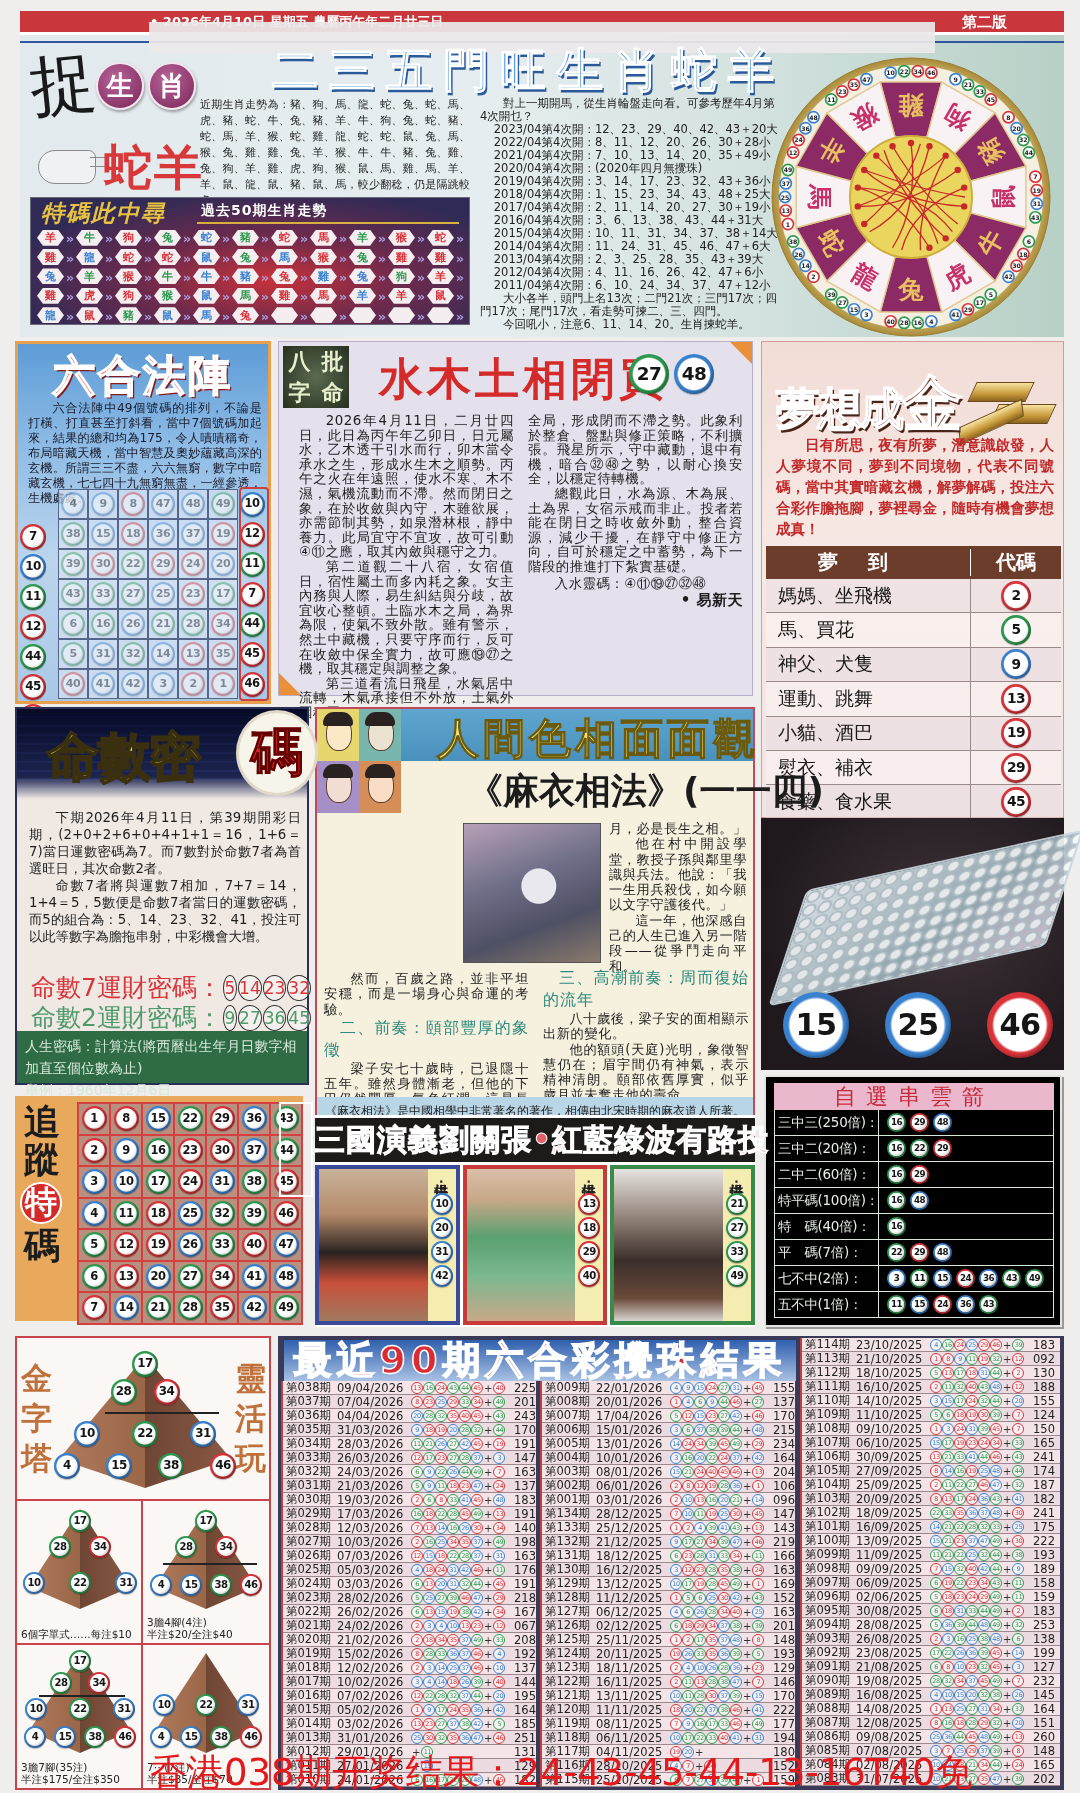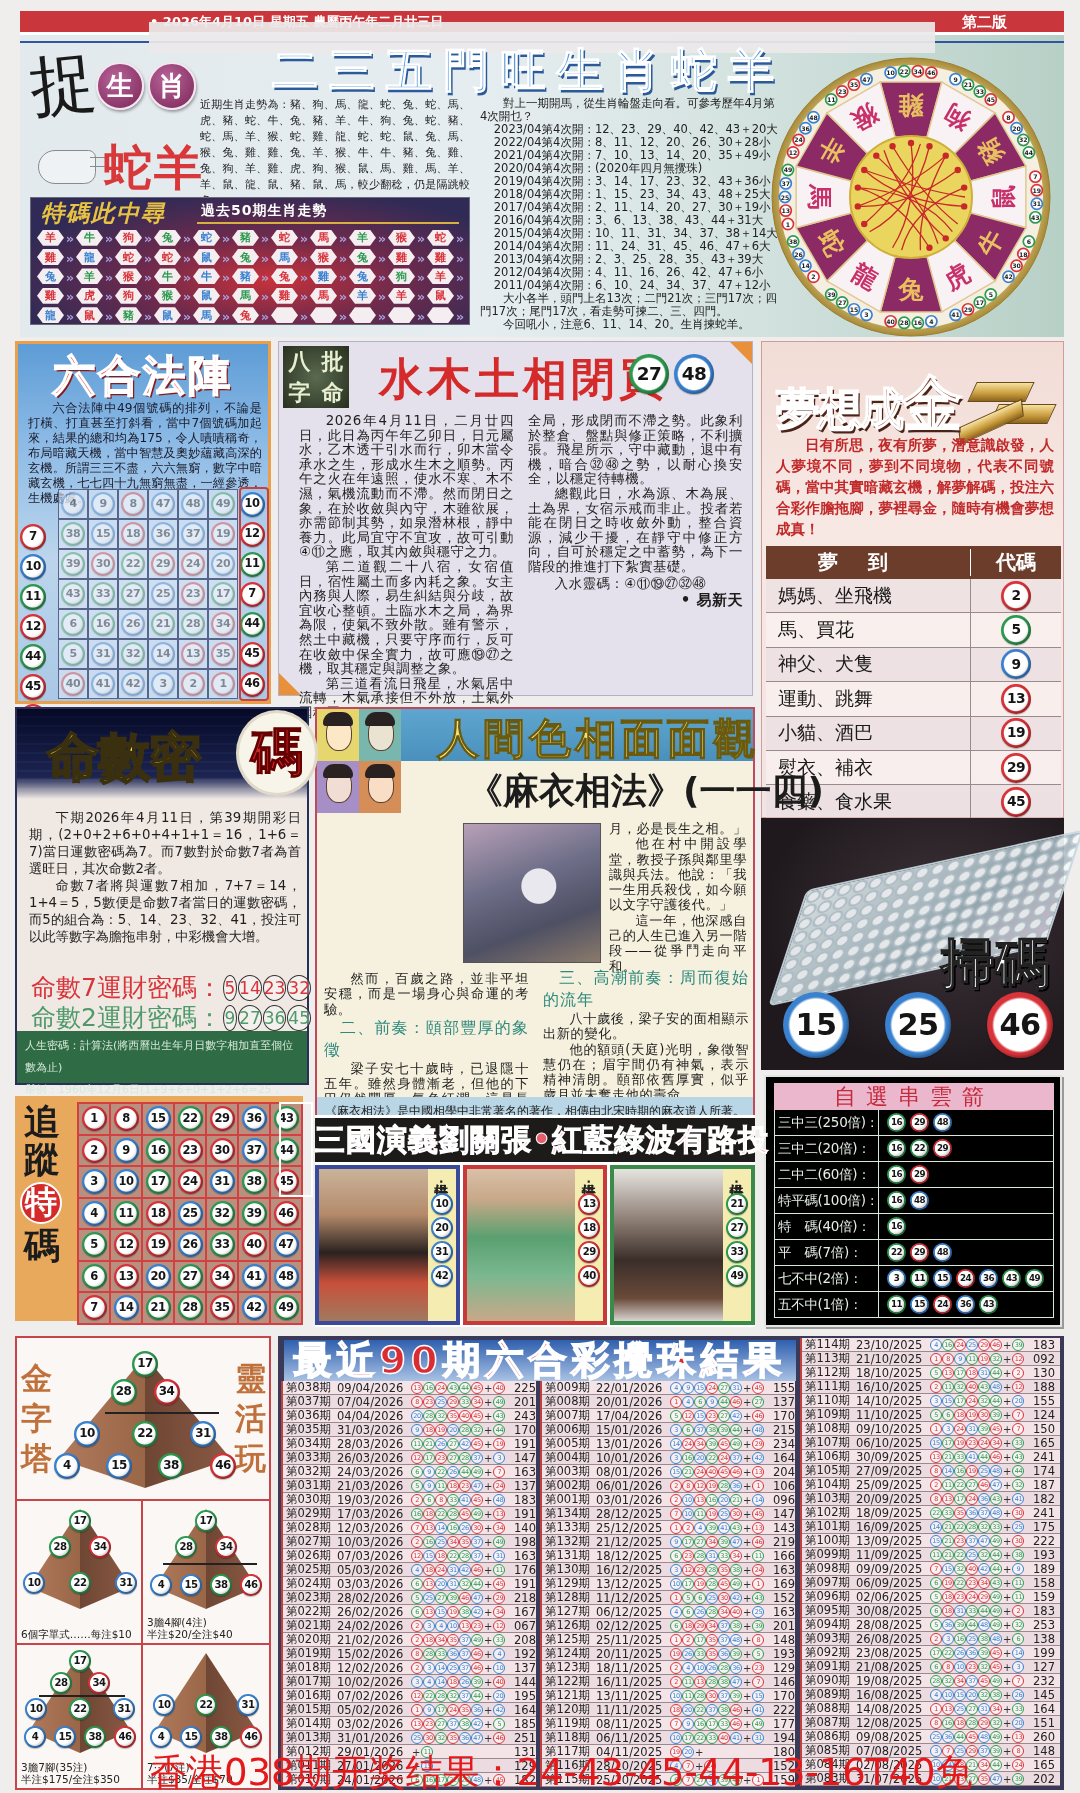--- a/index.html
+++ b/index.html
@@ -75,21 +75,21 @@
 .dt-code{flex:1;display:flex;justify-content:center}
 
 .fate{left:15px;top:707px;width:294px;height:378px;border:2px solid #2a2f55;background:#efe8e3}
 .fate-banner{left:0;top:0;width:290px;height:90px;background:repeating-linear-gradient(180deg,#2a3466 0 7px,#34407a 7px 9px),linear-gradient(#243060,#d8dce8);background-blend-mode:multiply}
 .fate-banner::after{content:"";position:absolute;left:0;right:0;bottom:0;height:22px;background:linear-gradient(180deg,rgba(239,232,227,0),#efe8e3)}
 .fate-title{left:30px;top:14px;font-size:52px;font-weight:bold;color:#f1e94a;-webkit-text-stroke:2px #3a3010;letter-spacing:-1px;z-index:2}
 .fate-seal{left:222px;top:4px;width:76px;height:80px;border-radius:50%;background:#f7f4ea;display:flex;align-items:center;justify-content:center;font-size:52px;font-weight:bold;color:#d42a2a;-webkit-text-stroke:1px #600;z-index:2;box-shadow:0 0 0 3px #e0d8c8}
 .fate-text{left:12px;top:100px;width:272px;font-size:13.3px;line-height:17px;color:#1e1e1e;text-align:justify}
 .fate-text p{text-indent:2em}
 .fate-code{left:14px;width:280px;display:flex;align-items:center;font-size:25px;white-space:nowrap}
-.fate-foot{left:0;top:322px;width:290px;height:52px;background:#2f6c46;color:#d6e8d8;font-size:11px;line-height:22px;padding:4px 8px}
+.fate-foot{left:0;top:322px;width:290px;height:52px;background:#2f6c46;color:#d6e8d8;font-size:14px;line-height:22px;padding:4px 8px}
 
 .face{left:315px;top:707px;width:440px;height:420px;border:2px solid #c04a5a;background:#f6f1de}
 .face-banner{left:0;top:0;width:436px;height:52px;background:linear-gradient(180deg,#5ea6cf,#4a90bd)}
 .face-title{left:120px;top:2px;font-size:42px;font-weight:bold;color:#f3e37a;-webkit-text-stroke:1px #6a5a10;letter-spacing:4px;white-space:nowrap}
 .portraits{left:0;top:0;width:84px;height:104px;display:grid;grid-template-columns:42px 42px;grid-template-rows:52px 52px}
 .portrait{position:relative;overflow:hidden}
 .portrait::before{content:"";position:absolute;left:9px;top:8px;width:24px;height:32px;border-radius:45%;background:rgba(255,235,215,.85);border:1px solid #5a4030}
 .portrait::after{content:"";position:absolute;left:6px;top:3px;width:30px;height:14px;border-radius:14px 14px 4px 4px;background:#2a2220}
 .face-sub{left:150px;top:58px;font-size:36px;font-weight:bold;color:#1c1c1c;white-space:nowrap}
 .face-col{font-size:13.2px;line-height:15.3px;color:#1e1e1e;text-align:justify;letter-spacing:.6px}
@@ -945,21 +945,20 @@
         <p class="hd">三、高潮前奏：周而復始的流年</p>
         <p>八十歲後，梁子安的面相顯示出新的變化。</p>
         <p>他的額頭(天庭)光明，象徵智慧仍在；眉宇間仍有神氣，表示精神清朗。頤部依舊厚實，似乎歲月並未奪走他的壽命。</p>
         <p class="rt">&lt;待續&gt;</p>
       </div>
     <div class="a face-foot">《麻衣相法》是中國相學中非常著名的著作，相傳由北宋時期的麻衣道人所著。</div>
   </div>
 
   <div class="a kb">
     <div class="a kb-board"></div>
-    <div class="a kb-t2">掃碼</div>
     <div class="a kb-balls" id="kb-balls">
         <span class="ball" style="--s: 66px; --c: #3a82d0;">
           <span>15</span>
         </span>
         <span class="ball" style="--s: 66px; --c: #3a82d0;">
           <span>25</span>
         </span>
         <span class="ball" style="--s: 66px; --c: #d8343a;">
           <span>46</span>
         </span>

